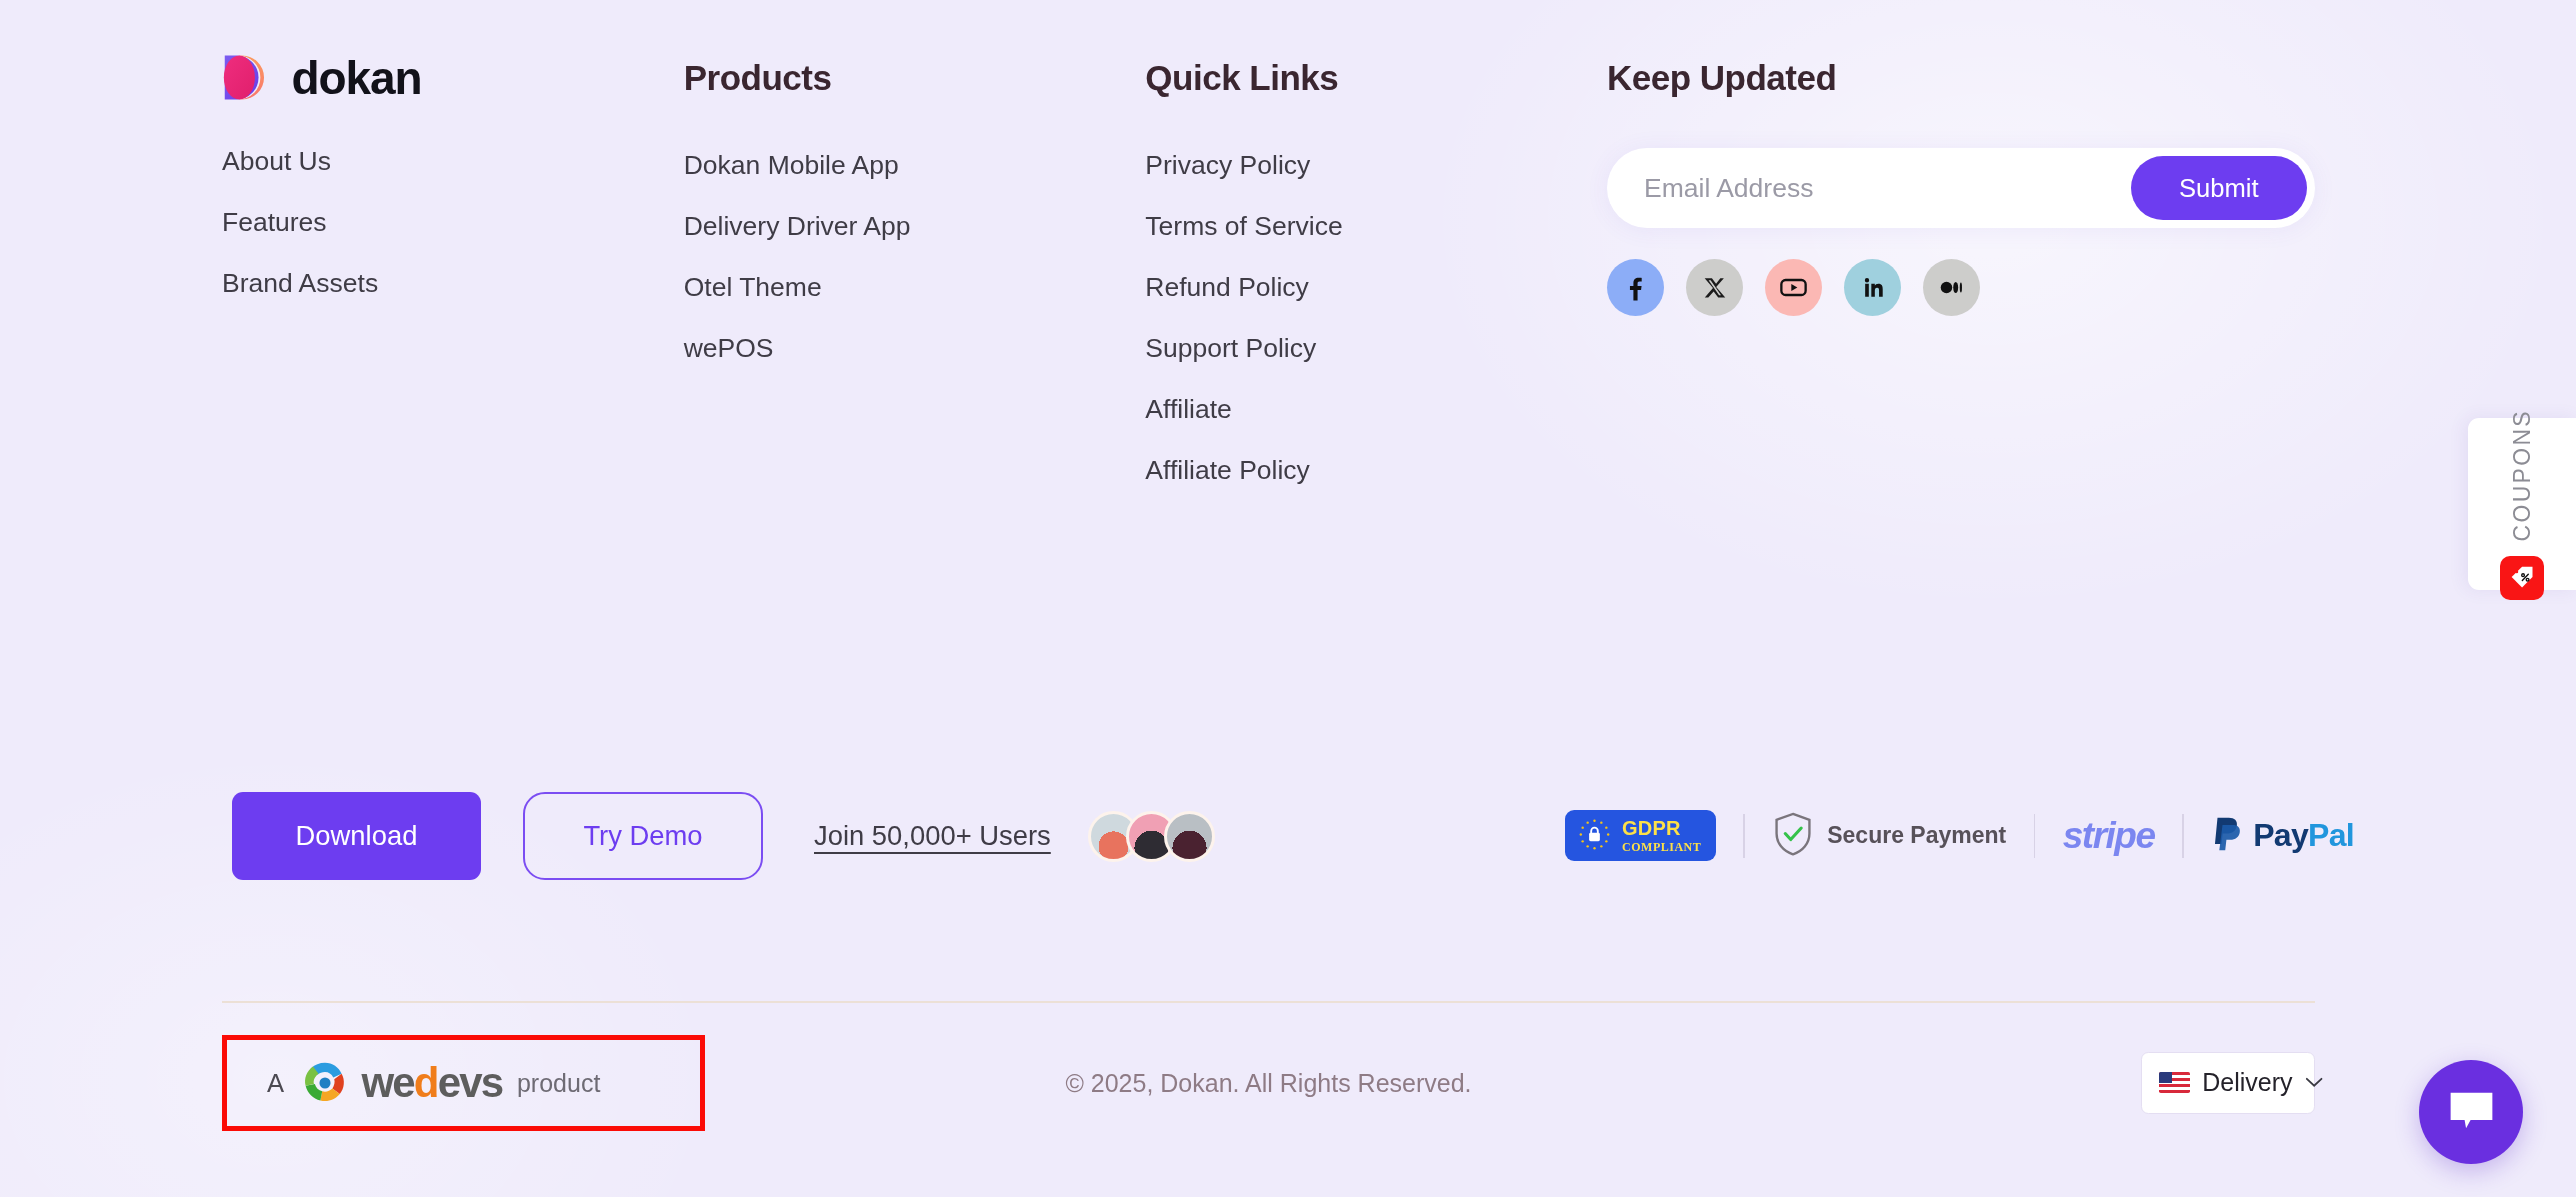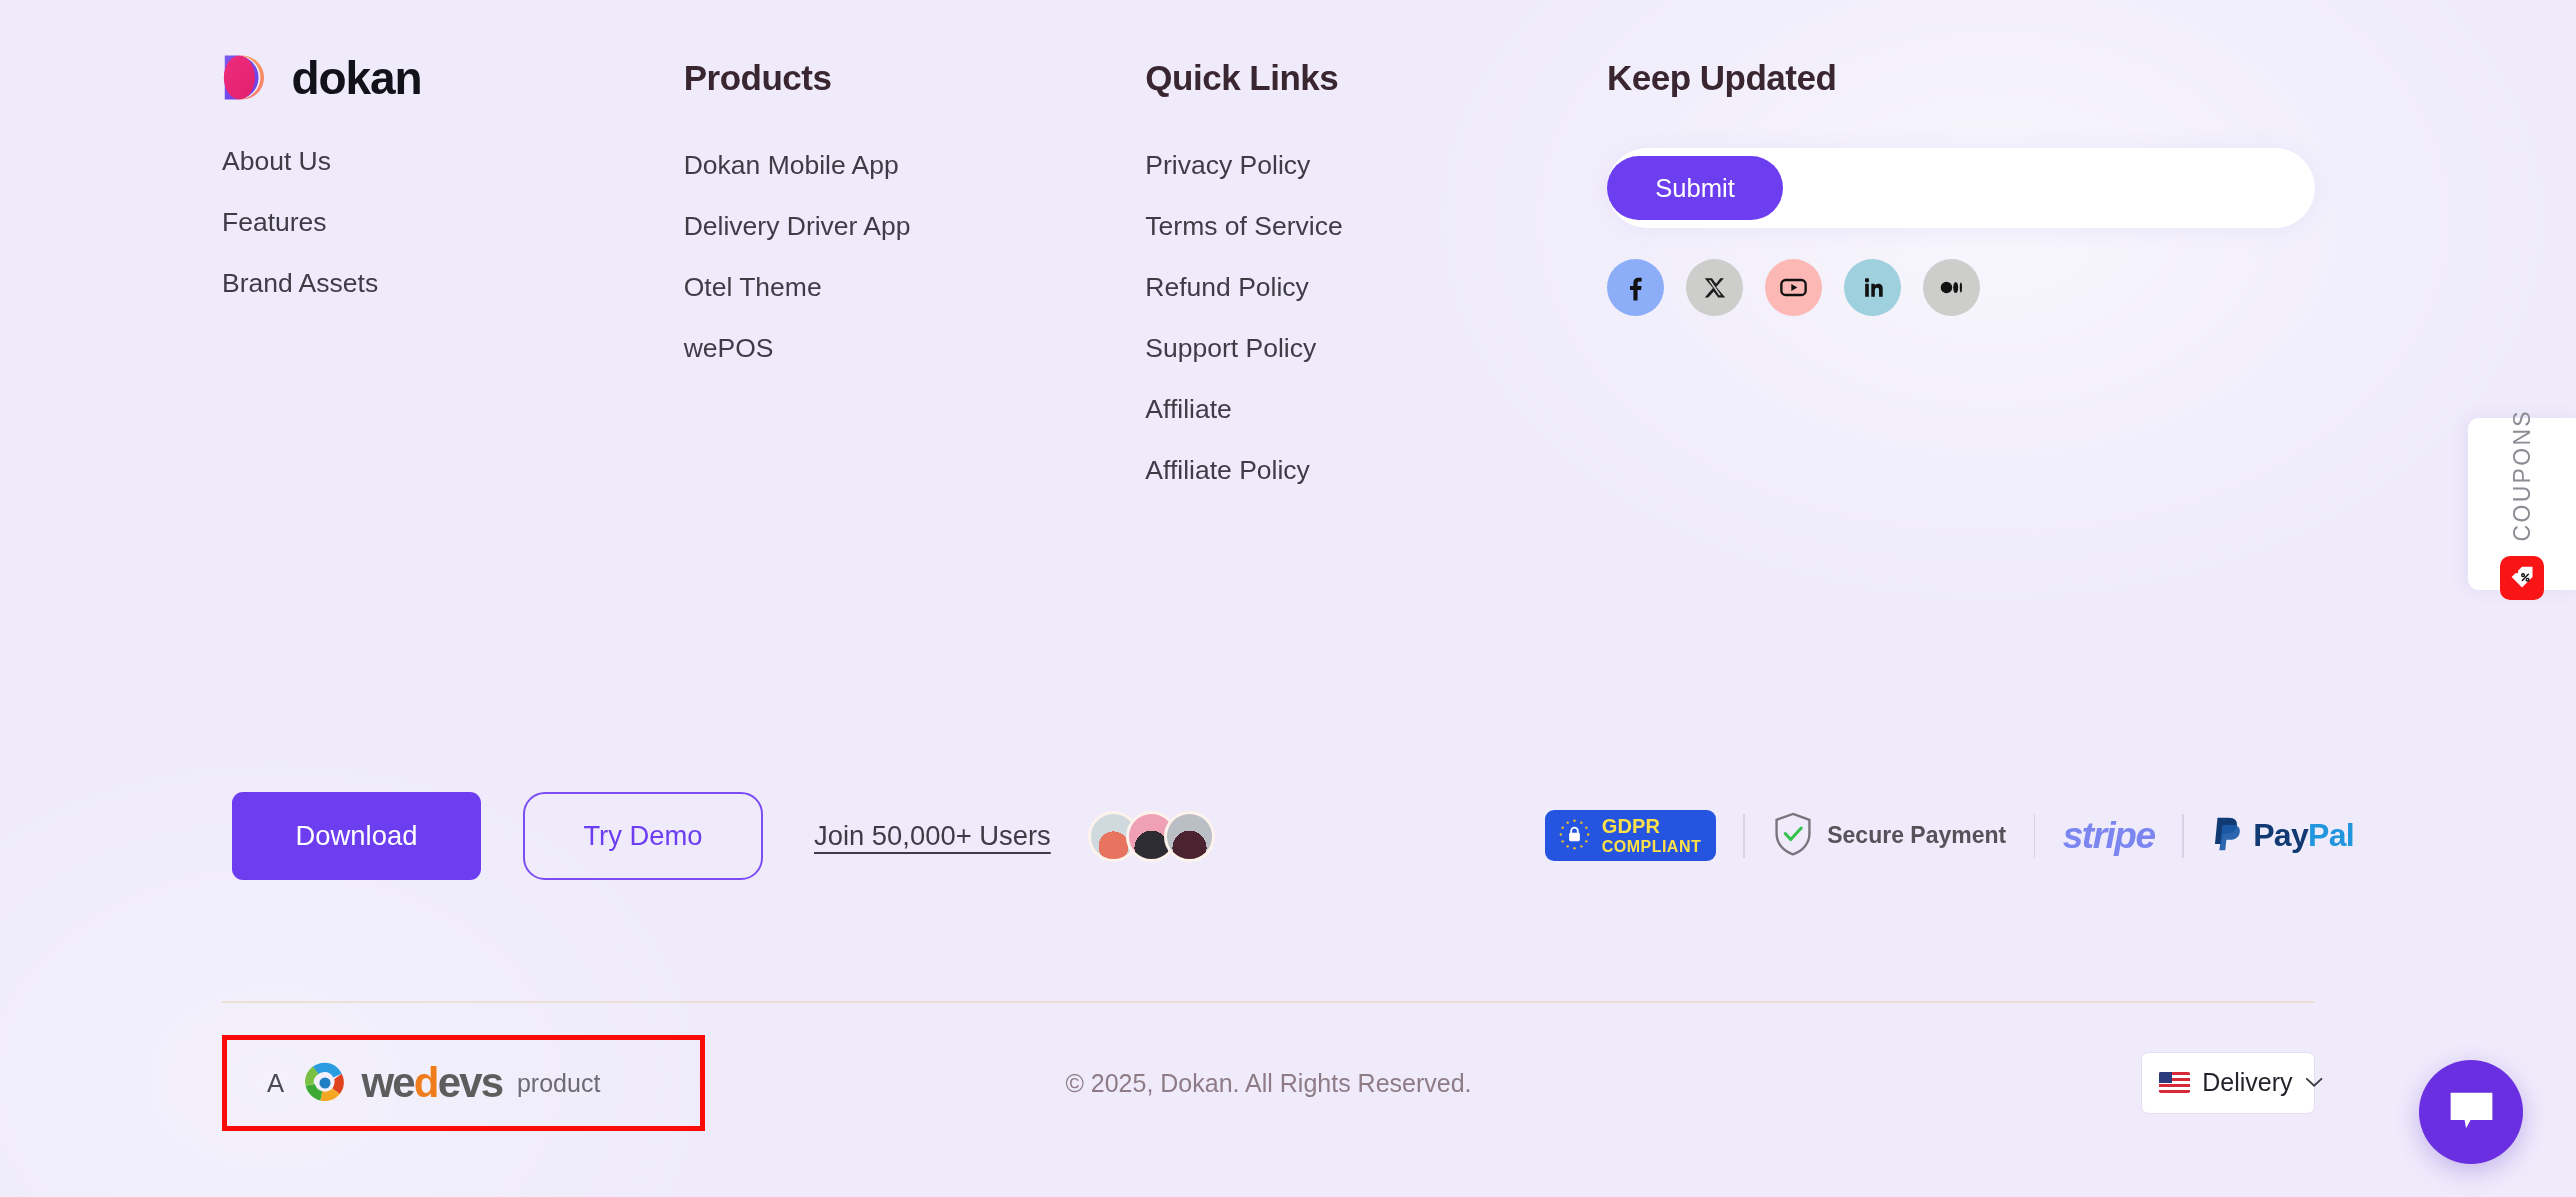--- a/index.html
+++ b/index.html
@@ -110,21 +110,21 @@
   .trust {
     position: absolute; right: 222px; top: 799px;
     display: flex; align-items: center; height: 73px;
   }
   .gdpr {
     background: #2555e0; border-radius: 9.1px; height: 51px;
     display: flex; align-items: center; gap: 9.1px; padding: 0 14.6px 0 11px;
   }
   .gdpr-text { color: #fde047; line-height: 1; }
   .gdpr-text .t1 { font-size: 20px; font-weight: 700; letter-spacing: 0.2px; display: block; }
-  .gdpr-text .t2 { font-size: 16px; font-weight: 700; letter-spacing: 0.5px; display: block; margin-top: 2.7px; }
+  .gdpr-text .t2 { font-size: 12px; font-weight: 700; letter-spacing: 0.5px; display: block; margin-top: 2.7px; font-family: Liberation Serif, serif; }
   .tdiv { width: 1.8px; height: 44px; background: #d8d2e6; margin: 0 27.4px; }
   .secure { display: flex; align-items: center; gap: 12.8px; }
   .secure-label { font-size: 23px; color: #575159; font-weight: 600; }
   .stripe-wm { font-size: 37px; font-weight: 700; color: #7b86f0; letter-spacing: -1.5px; font-style: italic; }
   .paypal-wm { display: flex; align-items: center; gap: 9.1px; }
   .pp-text { font-size: 32px; font-weight: 700; letter-spacing: -0.7px; }
   .pp-text .a { color: #123a72; text-align: center; }
   .pp-text .b { color: #2196dd; }
 
   
@@ -258,20 +258,21 @@
         <li><a class="navlink" href="#">Refund Policy</a></li>
         <li><a class="navlink" href="#">Support Policy</a></li>
         <li><a class="navlink" href="#">Affiliate</a></li>
         <li><a class="navlink" href="#">Affiliate Policy</a></li>
       </ul>
     </div>
 
     <div class="col-keep">
       <div class="col-head">Keep Updated</div>
       <form class="subscribe">
+        <input class="email-input" type="text" placeholder="Email Address" style="">
         <button class="submit-btn">Submit</button>
       </form>
 
       <div class="socials">
         <a class="soc" href="#" style="background:#8cadf7">
           <span>
             <svg width="31" height="31" viewBox="0 0 24 24">
                 <path fill="#111" d="M13.6 22v-8h2.7l.4-3.1h-3.1V8.9c0-.9.25-1.5 1.55-1.5h1.65V4.6c-.29-.04-1.27-.12-2.41-.12-2.38 0-4.01 1.45-4.01 4.12v2.3H7.7V14h2.68v8h3.22z"></path>
               </svg>
           </span>

